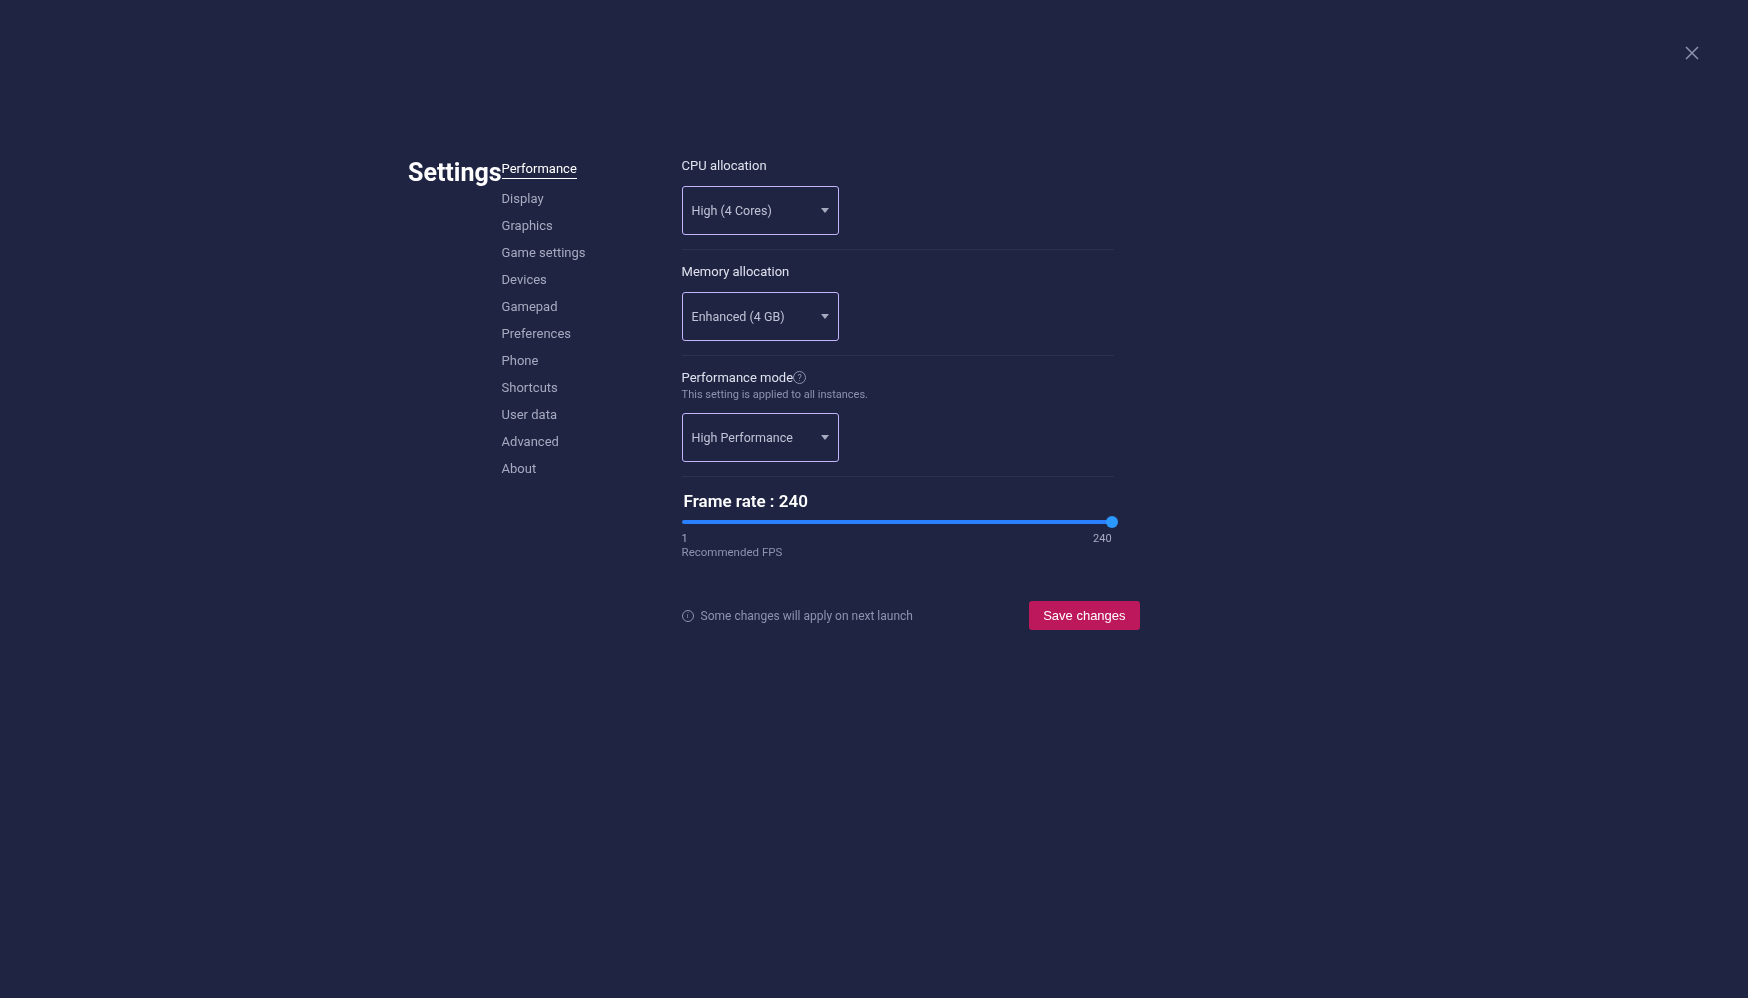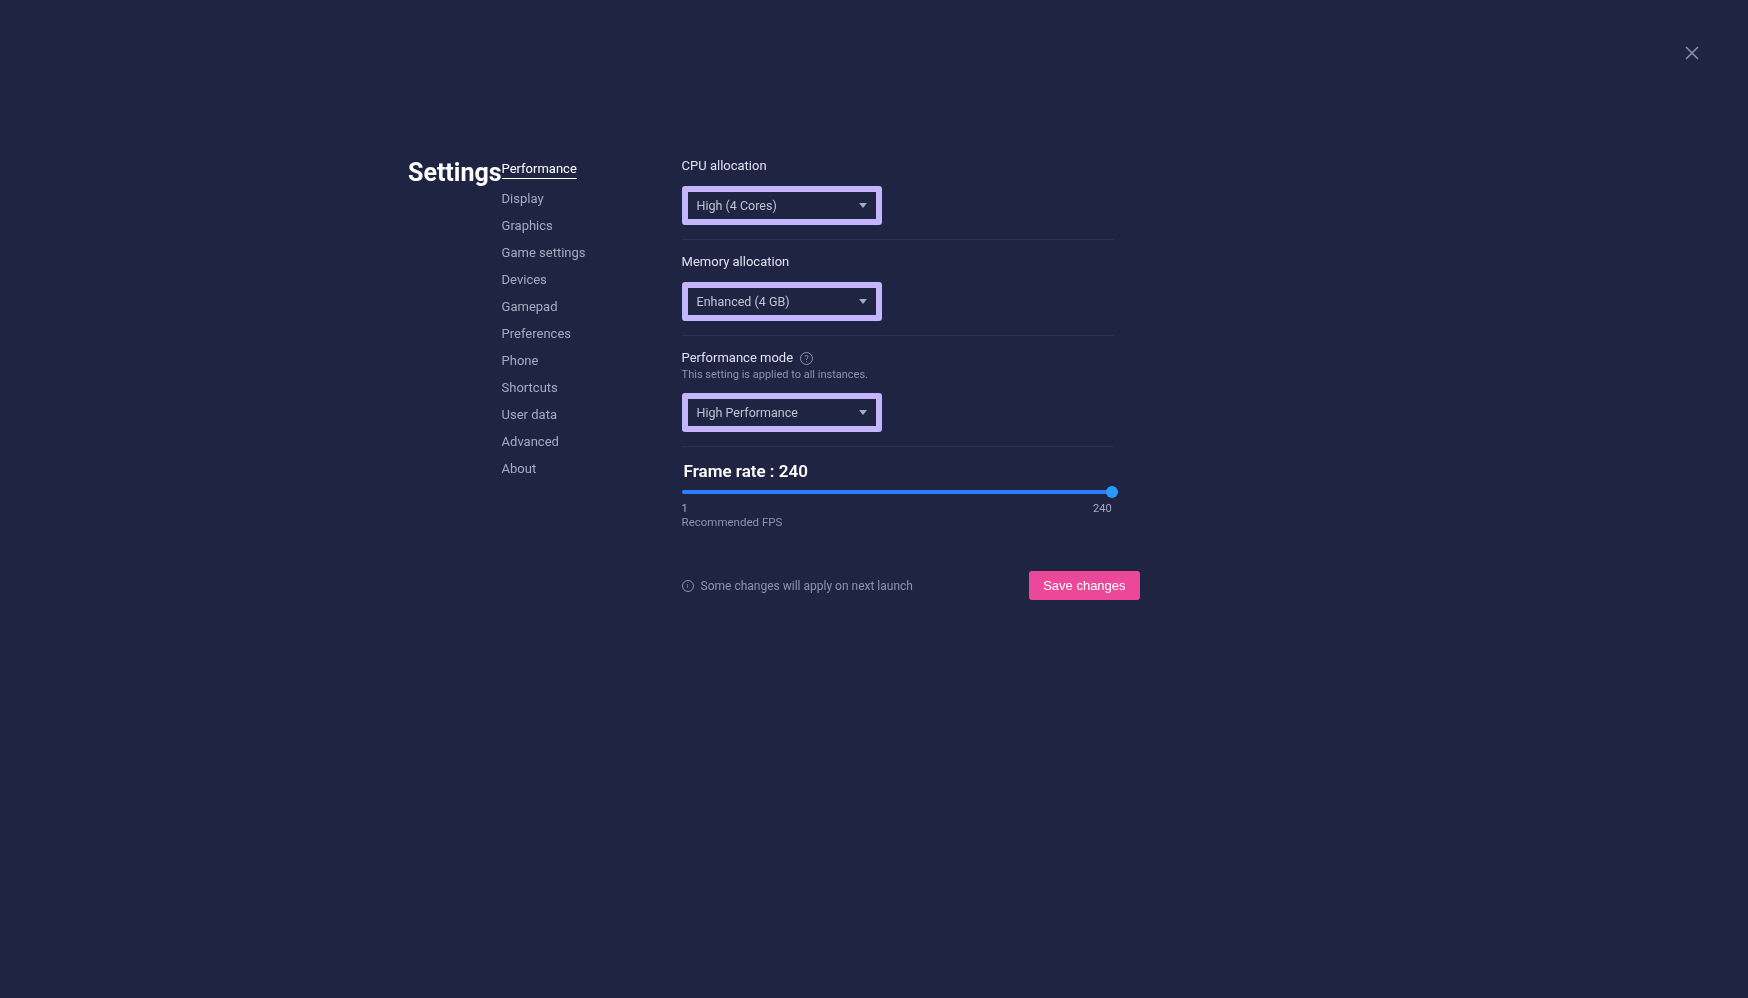--- a/index.html
+++ b/index.html
@@ -63,24 +63,24 @@
     color: #dfe2ee;
     margin-bottom: 13px;
   }
   .section-sublabel {
     font-size: 11px;
     color: #8d93ad;
     margin-top: -10px;
     margin-bottom: 12px;
   }
   .dropdown {
-    width: 200px;
-    border: 6px solid #c4b5fd;
+    width: 157px;
+    border: 1px solid #c4b5fd;
     border-radius: 3px;
-    padding: 6px 9px;
+    padding: 16px 9px;
     font-size: 12.5px;
     color: #c0c4d6;
     display: flex;
     justify-content: space-between;
     align-items: center;
     cursor: pointer;
   }
   .dropdown .caret {
     width:0; height:0;
     border-left: 4px solid transparent;
@@ -90,22 +90,21 @@
 
   .divider {
     height: 1px;
     background: #2c3150;
     margin-top: 14px;
     margin-bottom: 14px;
   }
 
   .label-with-help {
     display: flex;
-    align-items: flex-end;
-    gap: 7px;
+    align-items: center;
     margin-bottom: 3px;
   }
   .help-icon {
     width: 13px; height: 13px;
     border: 1px solid #8d93ad;
     border-radius: 50%;
     font-size: 9px;
     color: #8d93ad;
     display: flex;
     align-items: center;
@@ -206,21 +205,21 @@
     border: 1px solid #8d93ad;
     border-radius: 50%;
     font-size: 8px;
     display: flex;
     align-items: center;
     justify-content: center;
     font-style: italic;
     font-family: serif;
   }
   .save-btn {
-    background: #ec4899;
+    background: #be185d;
     color: #fff;
     border: none;
     border-radius: 3px;
     padding: 7px 14px;
     font-size: 13px;
     cursor: pointer;
   }
 </style>
 </head>
 <body>

